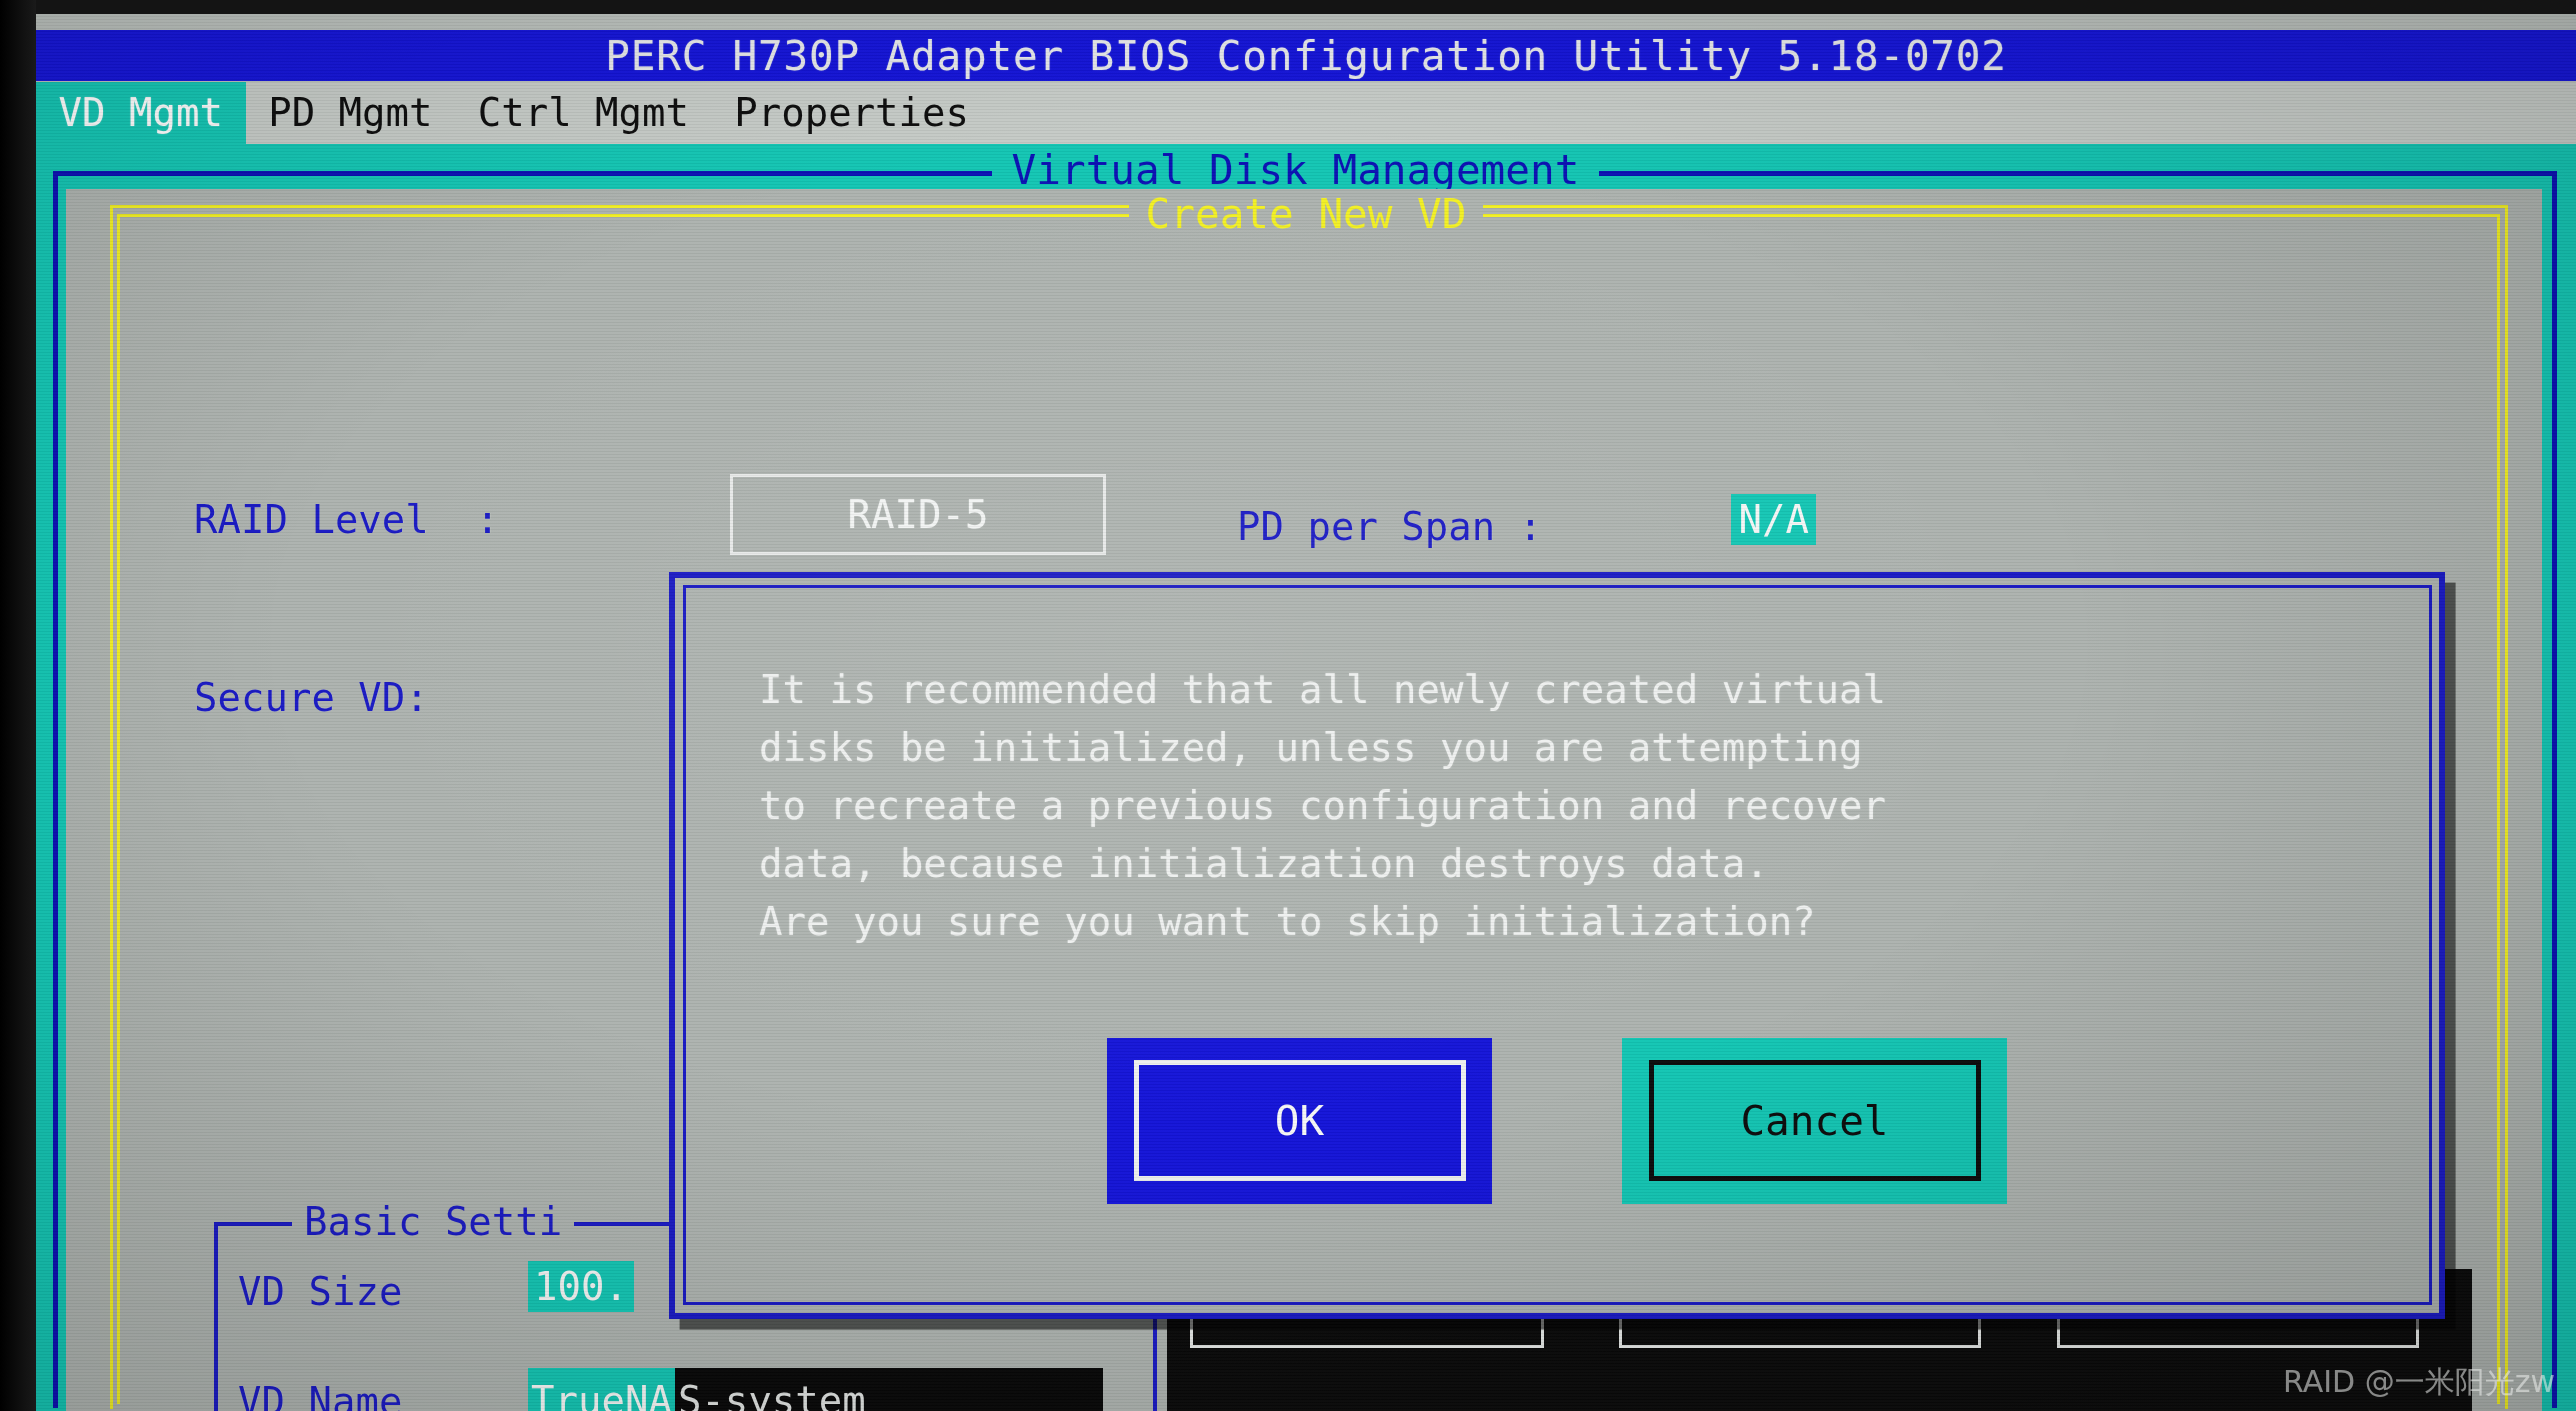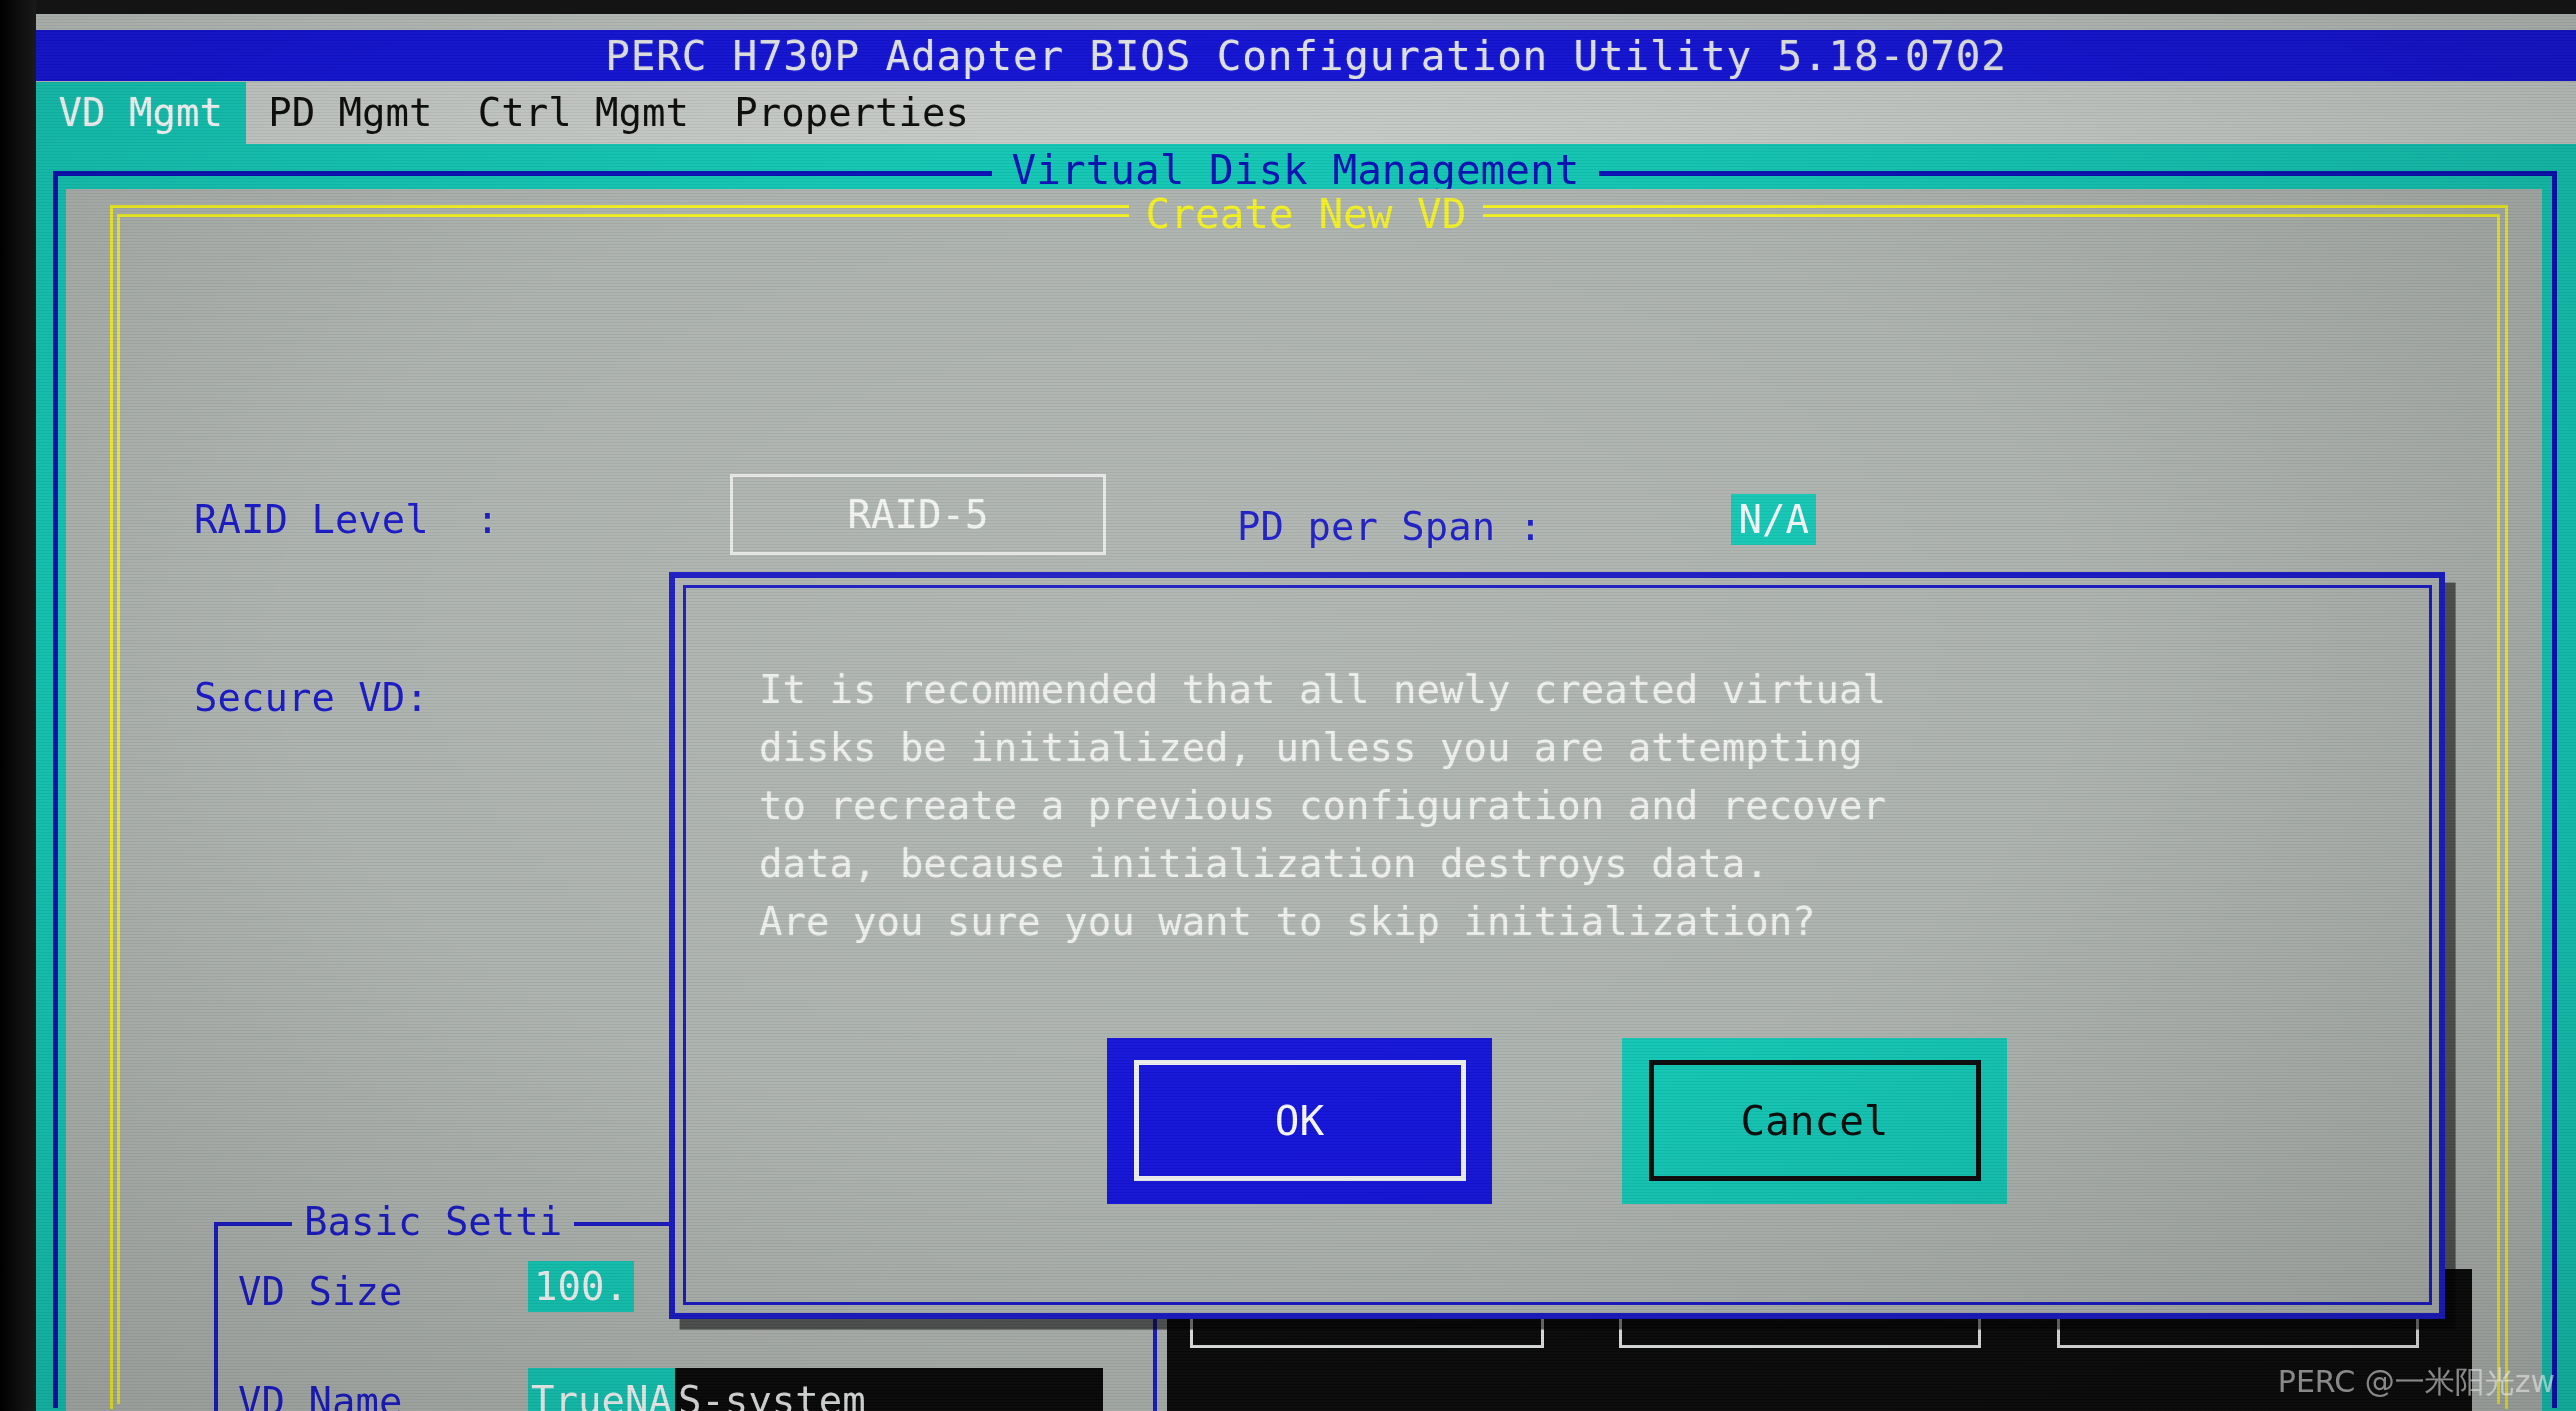--- a/index.html
+++ b/index.html
@@ -454,19 +454,19 @@
             <span class="btn-inner">OK</span>
           </div>
           <div class="dlg-btn" id="cancel-button">
             <span class="btn-inner">Cancel</span>
           </div>
         </div>
       </div>
 
     </div>
 
-    <div id="watermark">PERC @一米阳光zw</div>
+    <div id="watermark">RAID @一米阳光zw</div>
 
     <div id="scanlines"></div>
     <div id="vignette"></div>
   </div>
 </div>
 
 
 </body></html>

